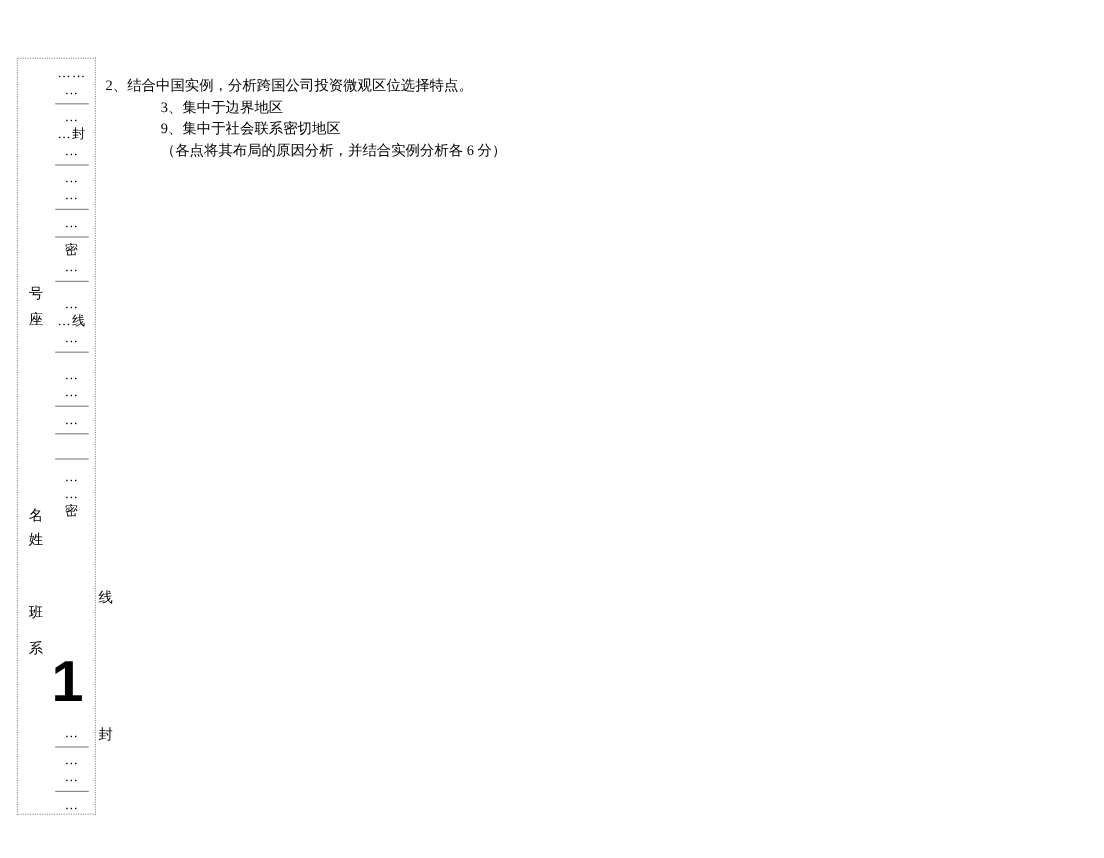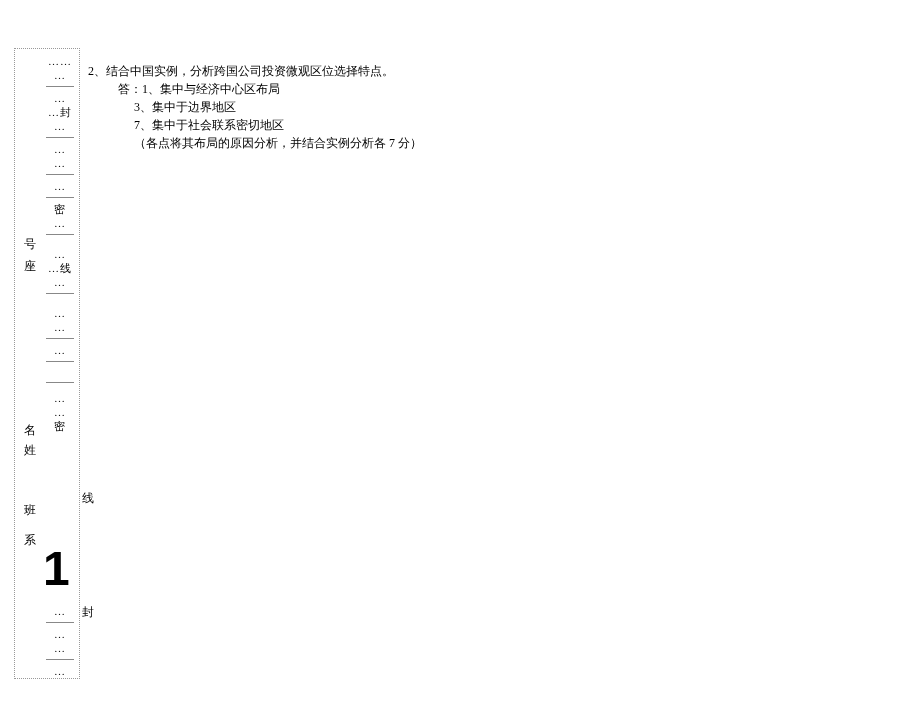--- a/index.html
+++ b/index.html
@@ -189,17 +189,16 @@
       <div class="dots-line">…</div>
     </div>
   </div>
 </div>
 
 <span class="right-labels xian">线</span>
 <span class="right-labels feng">封</span>
 
 <div class="content">
   <div class="content-line">2、结合中国实例，分析跨国公司投资微观区位选择特点。</div>
-  <div class="content-line answer-indent"><span>答：</span><span>1、集中与经济中心区布局</span></div>
   <div class="content-line answer-indent2"><span>3、集中于边界地区</span></div>
-  <div class="content-line answer-indent2"><span>7、集中于社会联系密切地区</span></div>
-  <div class="content-line answer-indent2"><span>（各点将其布局的原因分析，并结合实例分析各 7 分）</span></div>
+  <div class="content-line answer-indent2"><span>9、集中于社会联系密切地区</span></div>
+  <div class="content-line answer-indent2"><span>（各点将其布局的原因分析，并结合实例分析各 6 分）</span></div>
 </div>
 
 </body></html>

